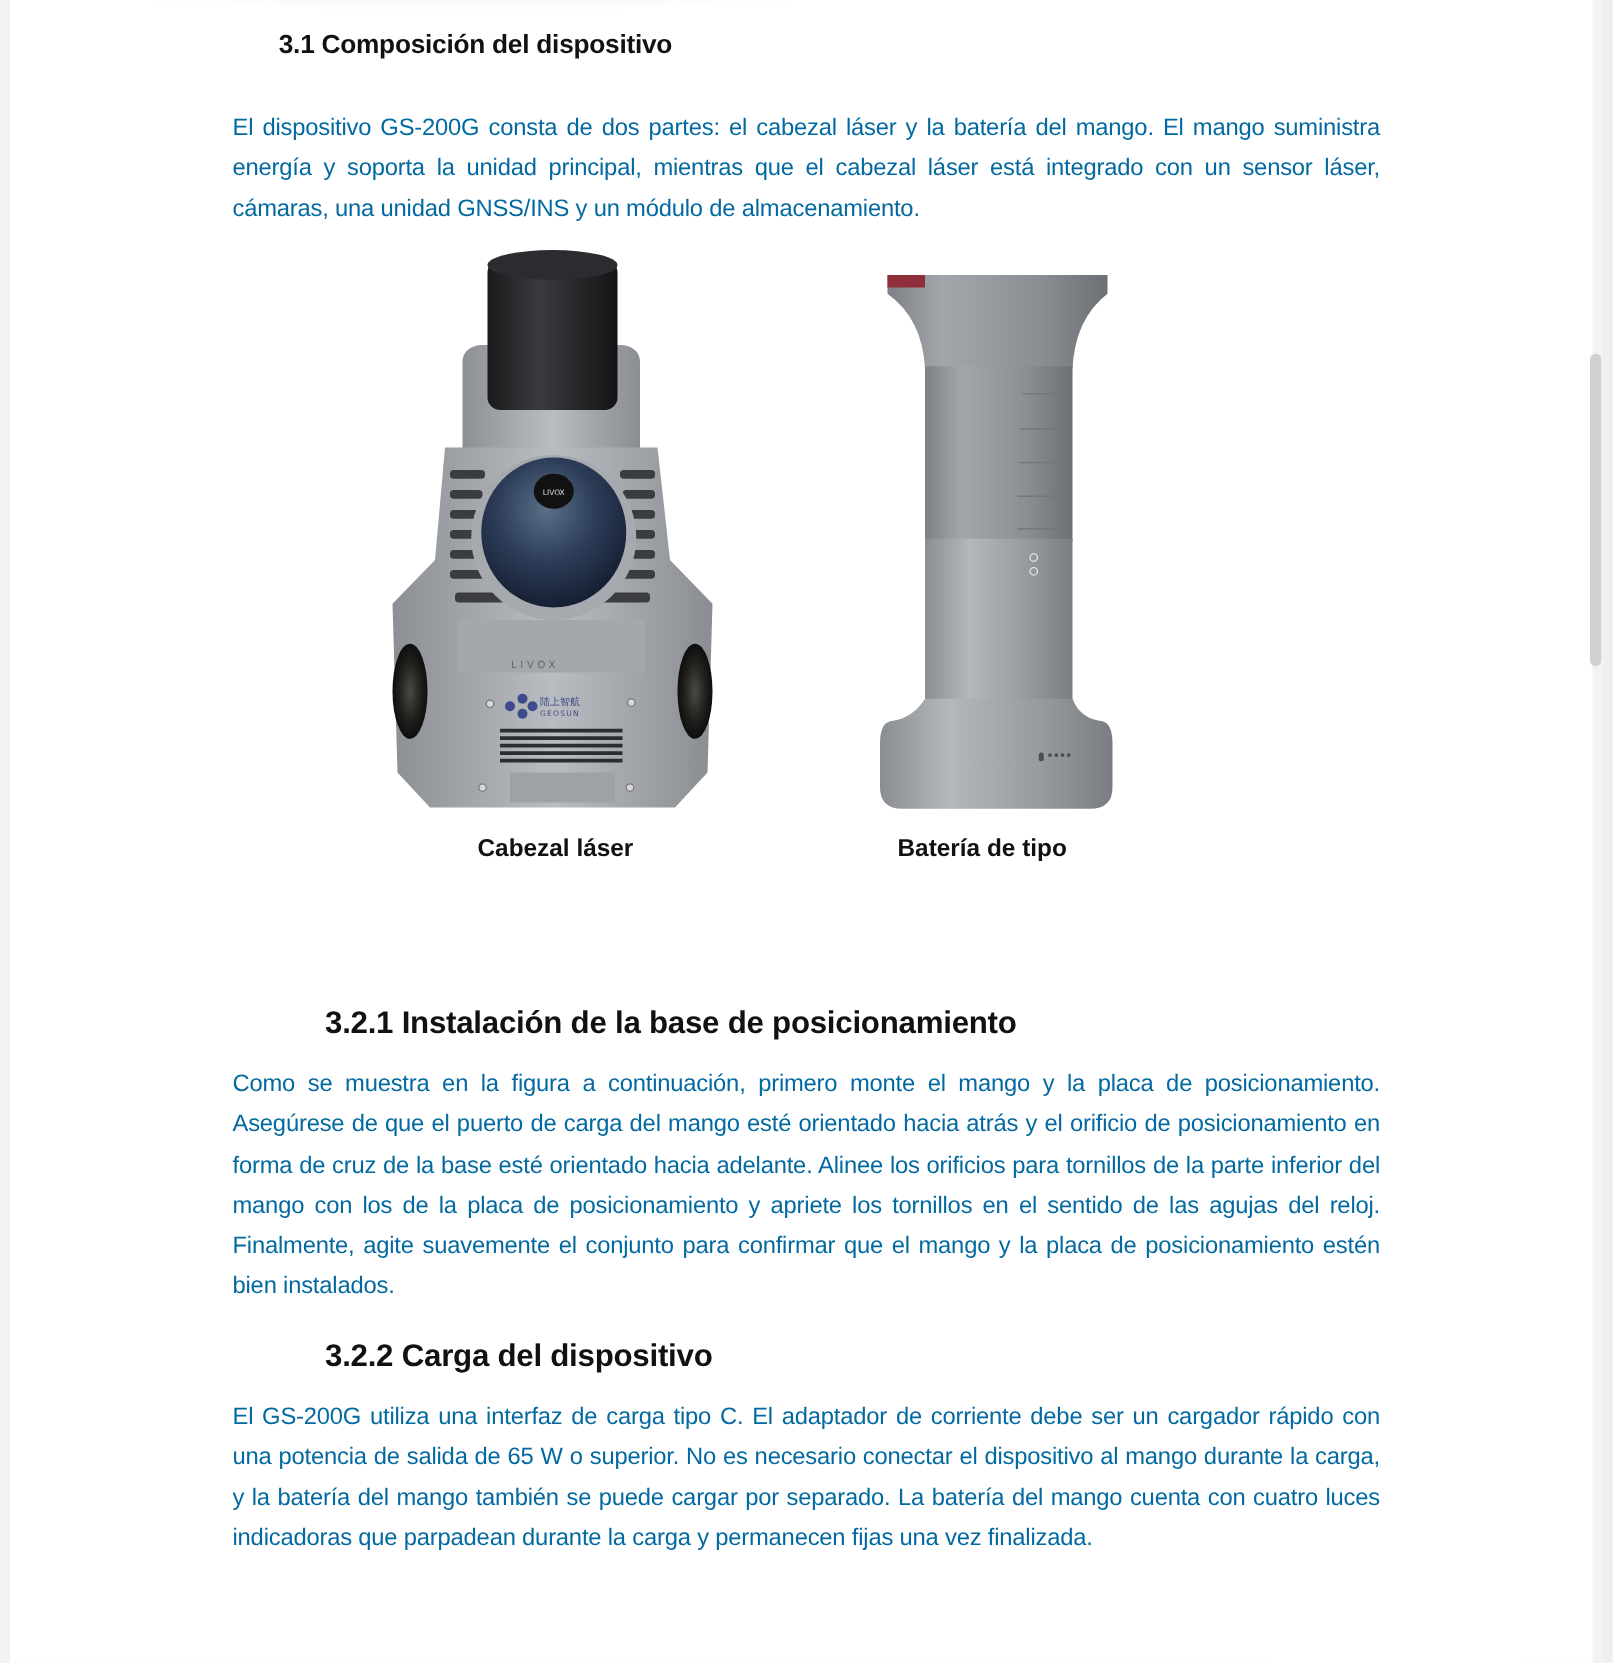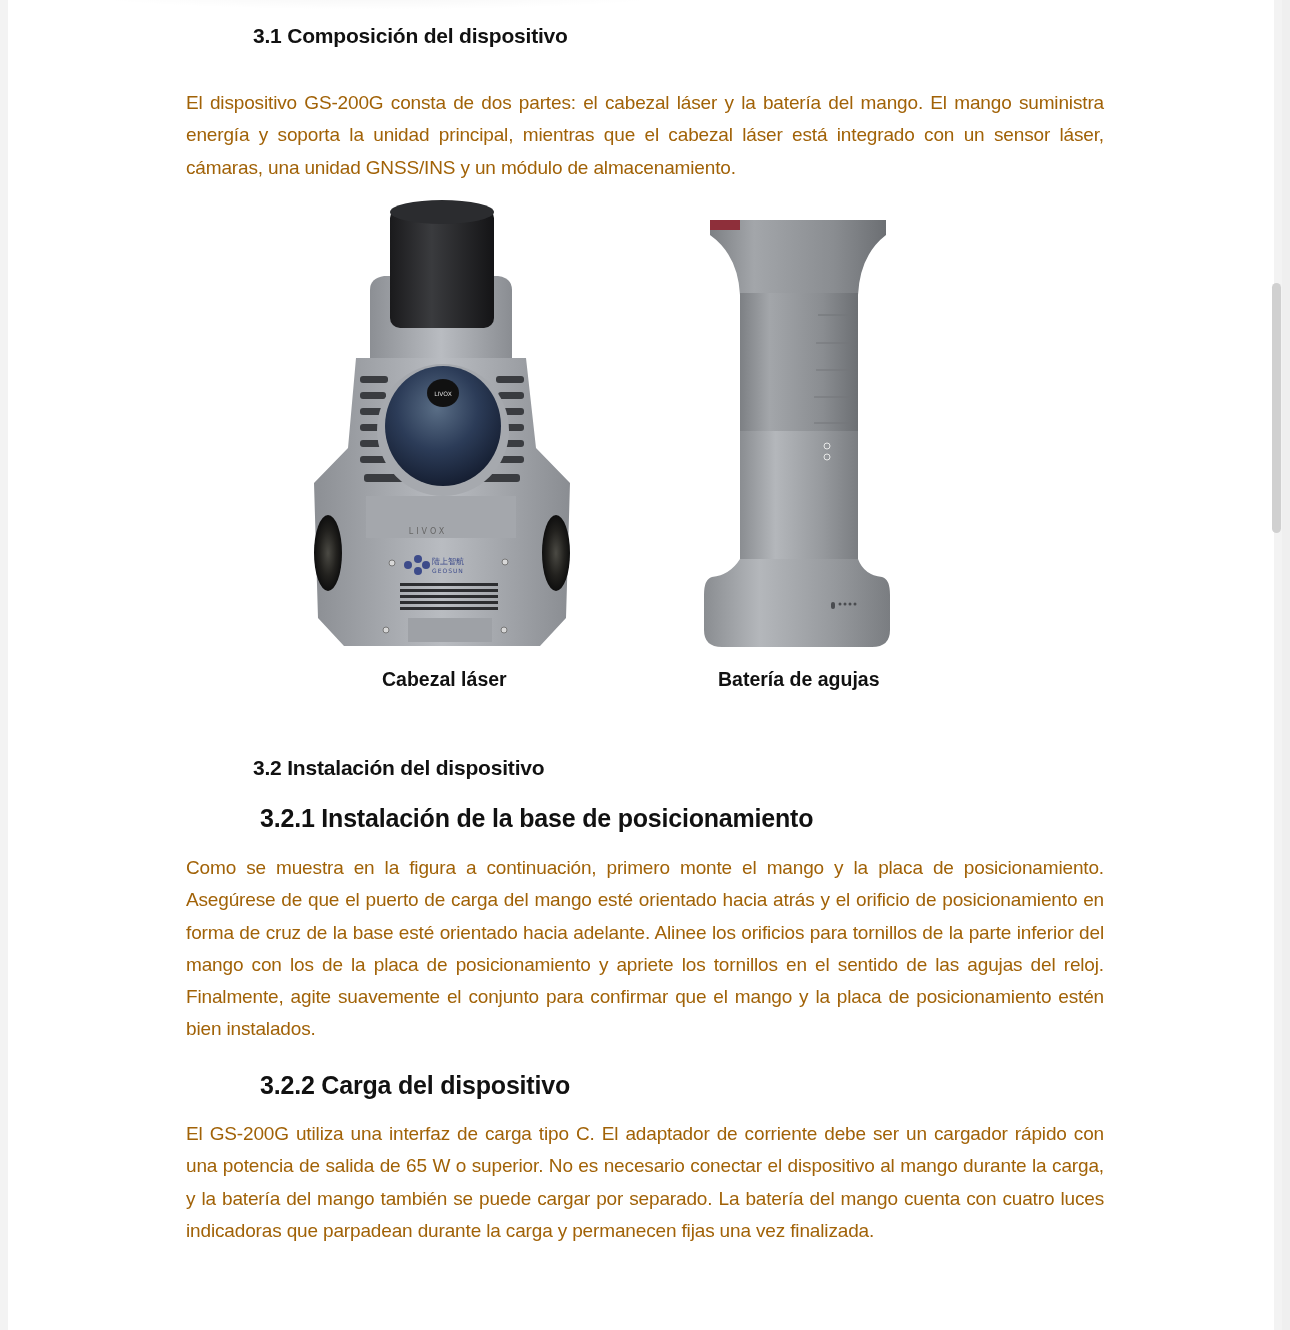--- a/index.html
+++ b/index.html
@@ -44,38 +44,37 @@
       background: #d0d0d0;
       border-radius: 5px;
     }
     .h2 {
       position: absolute;
       font-weight: bold;
       font-size: 21px;
       letter-spacing: -0.2px;
       color: #111;
       white-space: nowrap;
-      margin-left: 30px;
     }
     .h3 {
       position: absolute;
       font-weight: bold;
       font-size: 25px;
       letter-spacing: -0.2px;
       color: #111;
       white-space: nowrap;
     }
     .para {
       position: absolute;
       left: 186px;
       width: 918px;
       font-size: 19px;
       line-height: 32.3px;
       text-align: justify;
-      color: #a16207;
+      color: #0369a1;
       letter-spacing: -0.15px;
     }
     .caption {
       position: absolute;
       font-weight: bold;
       font-size: 19.5px;
       color: #111;
       white-space: nowrap;
     }
     .figure {
@@ -217,23 +216,22 @@
         <rect x="131" y="387" width="4" height="7" rx="2"></rect>
         <circle cx="140" cy="389" r="1.5"></circle>
           <circle cx="145" cy="389" r="1.5"></circle>
           <circle cx="150" cy="389" r="1.5"></circle>
           <circle cx="155" cy="389" r="1.5"></circle>
       </g>
     </svg>
   </div>
 
   <div class="caption" style="left:382px; top:668px;">Cabezal láser</div>
-  <div class="caption" style="left:718px; top:668px;">Batería de agujas</div>
-
-  <div class="h2" style="left:223px; top:756px;">3.2 Instalación del dispositivo</div>
+  <div class="caption" style="left:718px; top:668px;">Batería de tipo</div>
+
 
   <div class="h3" style="left:260px; top:804px;">3.2.1 Instalación de la base de posicionamiento</div>
 
   <div class="para" style="top:852px;">Como se muestra en la figura a continuación, primero monte el mango y la placa de posicionamiento. Asegúrese de que el puerto de carga del mango esté orientado hacia atrás y el orificio de posicionamiento en forma de cruz de la base esté orientado hacia adelante. Alinee los orificios para tornillos de la parte inferior del mango con los de la placa de posicionamiento y apriete los tornillos en el sentido de las agujas del reloj. Finalmente, agite suavemente el conjunto para confirmar que el mango y la placa de posicionamiento estén bien instalados.</div>
 
   <div class="h3" style="left:260px; top:1071px;text-align:right;">3.2.2 Carga del dispositivo</div>
 
   <div class="para" style="top:1118px;">El GS-200G utiliza una interfaz de carga tipo C. El adaptador de corriente debe ser un cargador rápido con una potencia de salida de 65 W o superior. No es necesario conectar el dispositivo al mango durante la carga, y la batería del mango también se puede cargar por separado. La batería del mango cuenta con cuatro luces indicadoras que parpadean durante la carga y permanecen fijas una vez finalizada.</div>
 
   <div class="scroll-track"></div>

